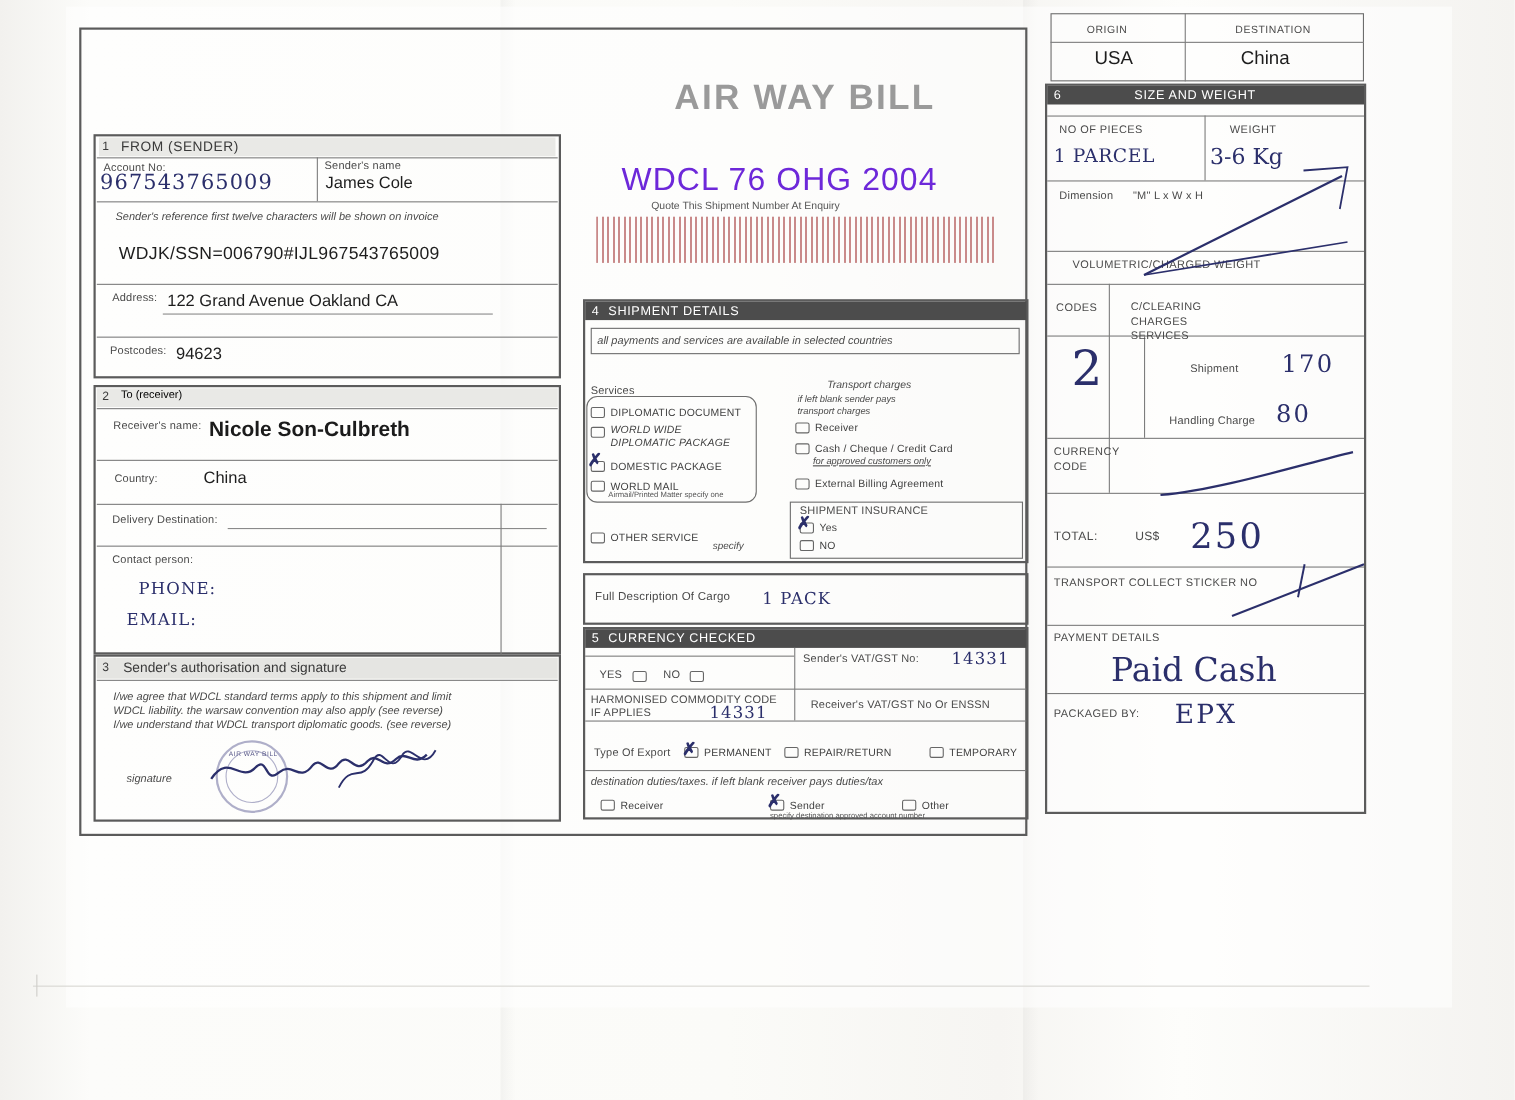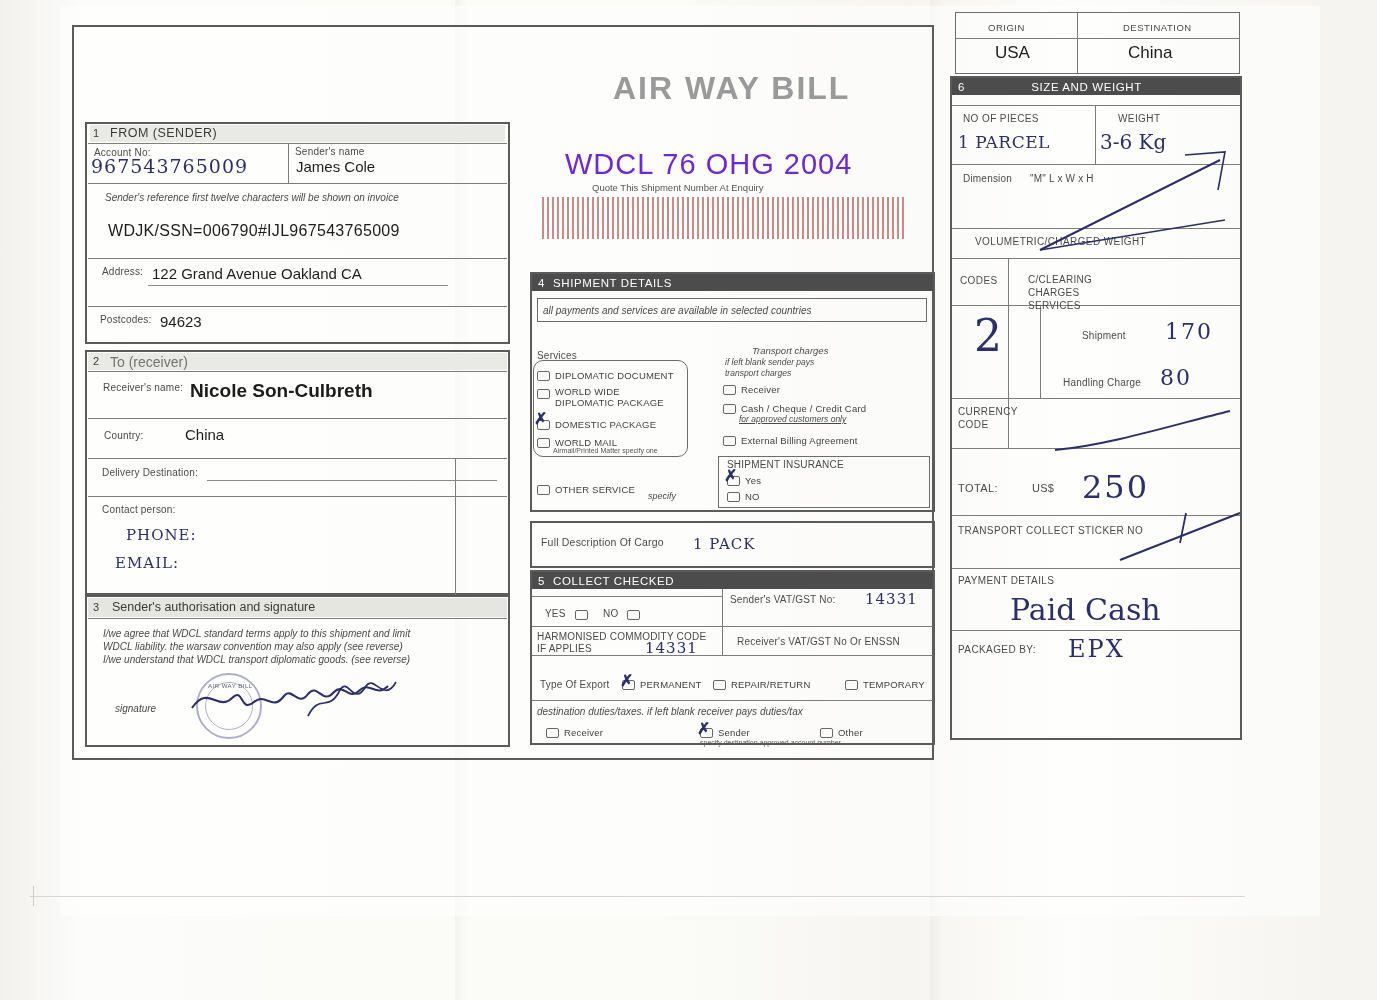--- a/index.html
+++ b/index.html
@@ -69,21 +69,21 @@
 <div class="lbl" style="position:absolute;left:102px;top:266px;">Address:</div>
 <div class="print" style="position:absolute;left:152px;top:265px;">122 Grand Avenue Oakland CA</div>
 <div class="ul" style="left:148px;top:285px;width:300px;"></div>
 
 <div class="lbl" style="position:absolute;left:100px;top:314px;">Postcodes:</div>
 <div class="print" style="position:absolute;left:160px;top:313px;">94623</div>
 
 <div class="bx thick" style="left:85px;top:350px;width:425px;height:245px;"></div>
 <div style="position:absolute;left:88px;top:353px;width:419px;height:17px;background:#e9e9e6;"></div>
 <div class="num" style="position:absolute;left:93px;top:355px;">2</div>
-<div style="position:absolute;left:110px;top:354px;font-size:14px;color:#737373;">To (receiver)</div>
+<div style="position:absolute;left:110px;top:354px;font-size:10px;color:#000000;">To (receiver)</div>
 
 <div class="hr" style="left:88px;top:371px;width:419px;"></div>
 <div class="hr" style="left:88px;top:418px;width:419px;"></div>
 <div class="hr" style="left:88px;top:458px;width:419px;"></div>
 <div class="hr" style="left:88px;top:496px;width:419px;"></div>
 
 <div class="lbl" style="position:absolute;left:103px;top:382px;">Receiver's name:</div>
 <div style="position:absolute;left:190px;top:380px;font-size:19px;font-weight:bold;color:#1b1b1b;">Nicole Son-Culbreth</div>
 
 <div class="lbl" style="position:absolute;left:104px;top:430px;">Country:</div>
@@ -121,21 +121,21 @@
   <span style="padding:0 8px 0 6px;">4</span>
   <span>SHIPMENT DETAILS</span>
 </div>
 <div class="bx" style="left:537px;top:298px;width:390px;height:24px;"></div>
 <div class="lbl-i" style="position:absolute;left:543px;top:305px;">all payments and services are available in selected countries</div>
 
 <div class="lbl" style="position:absolute;left:537px;top:350px;">Services</div>
 <div class="bx" style="left:533px;top:360px;width:155px;height:97px;border-radius:10px;"></div>
 
 <div class="svc" style="position:absolute;left:537px;top:368px;"><span class="chk"></span><span>DIPLOMATIC DOCUMENT</span></div>
-<div class="svc" style="position:absolute;left:537px;top:386px;"><span class="chk"></span><span style="display:inline-block;max-width:120px;white-space:normal;vertical-align:top;line-height:11px;">WORLD WIDE DIPLOMATIC PACKAGE</span></div>
+<div class="svc" style="position:absolute;left:537px;top:386px;font-style:italic;"><span class="chk"></span><span style="display:inline-block;max-width:120px;white-space:normal;vertical-align:top;line-height:11px;">WORLD WIDE DIPLOMATIC PACKAGE</span></div>
 <div class="svc" style="position:absolute;left:537px;top:417px;"><span class="chk"></span><span>DOMESTIC PACKAGE</span></div>
 <div class="xmark" style="left:534px;top:409px;">✗</div>
 <div class="svc" style="position:absolute;left:537px;top:435px;"><span class="chk"></span><span>WORLD MAIL</span></div>
 <div class="tiny" style="position:absolute;left:553px;top:447px;font-size:7px;">Airmail/Printed Matter specify one</div>
 <div class="svc" style="position:absolute;left:537px;top:482px;"><span class="chk"></span><span>OTHER SERVICE</span></div>
 <div class="lbl-i" style="position:absolute;left:648px;top:491px;font-size:9px;">specify</div>
 
 <div class="lbl-i" style="position:absolute;left:752px;top:345px;font-size:9.5px;">Transport charges</div>
 <div class="lbl-i" style="position:absolute;left:725px;top:357px;font-size:8.5px;width:125px;line-height:11px;">if left blank sender pays transport charges</div>
 <div class="svc" style="position:absolute;left:723px;top:382px;"><span class="chk"></span><span>Receiver</span></div>
@@ -149,21 +149,21 @@
 <div class="xmark" style="left:724px;top:466px;">✗</div>
 <div class="svc" style="position:absolute;left:727px;top:489px;"><span class="chk"></span><span>NO</span></div>
 
 <div class="bx thick" style="left:530px;top:521px;width:405px;height:47px;"></div>
 <div class="lbl" style="position:absolute;left:541px;top:536px;font-size:10.5px;">Full Description Of Cargo</div>
 <div class="hand-s" style="position:absolute;left:693px;top:535px;letter-spacing:1px;">1 PACK</div>
 
 <div class="bx thick" style="left:530px;top:570px;width:405px;height:175px;"></div>
 <div class="bar" style="position:absolute;left:532px;top:572px;width:401px;">
   <span style="padding:0 8px 0 6px;">5</span>
-  <span>COLLECT CHECKED</span>
+  <span>CURRENCY CHECKED</span>
 </div>
 <div class="hr" style="left:532px;top:626px;width:401px;"></div>
 <div class="hr" style="left:532px;top:596px;width:190px;"></div>
 <div class="hr" style="left:532px;top:655px;width:401px;"></div>
 <div class="hr" style="left:532px;top:700px;width:401px;"></div>
 <div class="vr" style="left:722px;top:589px;height:66px;"></div>
 
 <div class="lbl" style="position:absolute;left:545px;top:608px;">YES</div>
 <span class="chk" style="position:absolute;left:575px;top:610px;"></span>
 <div class="lbl" style="position:absolute;left:603px;top:608px;">NO</div>

